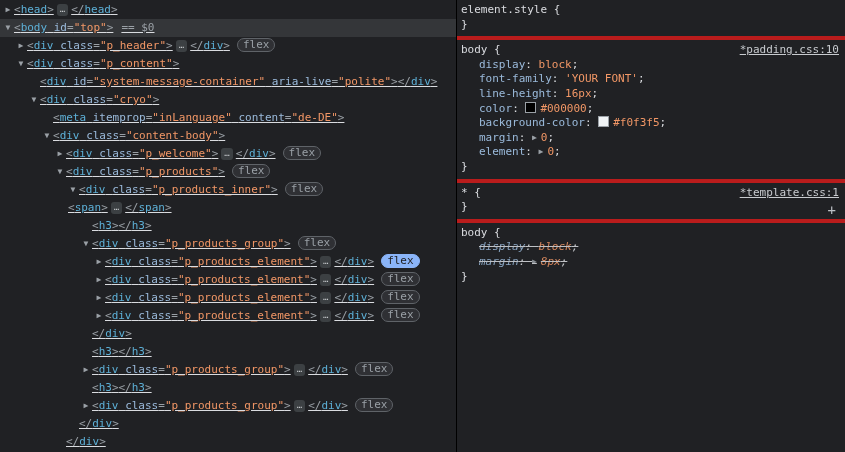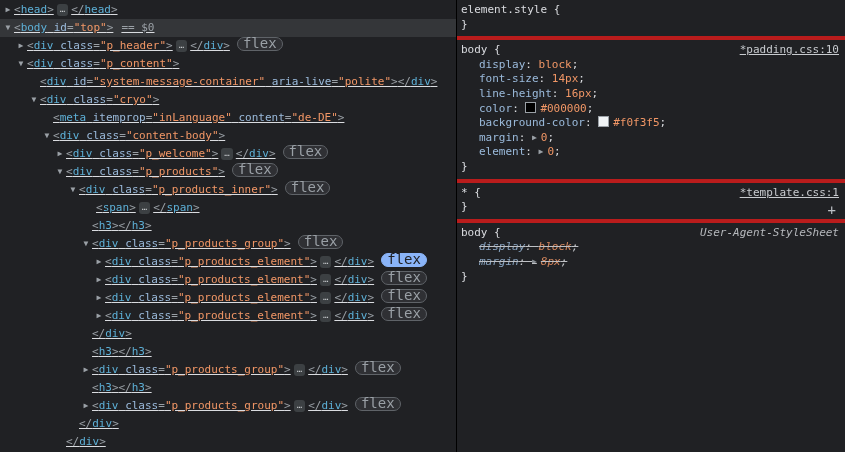--- a/index.html
+++ b/index.html
@@ -13,21 +13,21 @@
   .row{height:18px;line-height:17.3px;white-space:nowrap;text-decoration:underline;}
   .row.selected{background:#343639;}
   .arrow{display:inline-block;width:12px;font-size:8px;color:#9AA0A6;text-align:center;vertical-align:1px;}
   .punct{color:#9AA0A6;}
   .tag{color:#5DB0D7;}
   .attr{color:#9BBBDC;}
   .val{color:#F29766;}
   .suffix{color:#9AA0A6;margin-left:8px;}
   .ellipsis{display:inline-block;background:#3C4043;color:#C4C7CA;border-radius:3px;
             font-size:9px;line-height:9px;padding:1px 3px 2px;margin:0 3px;vertical-align:1px;cursor:pointer;}
-  .badge{display:inline-block;margin-left:7px;font-size:14px;line-height:11px;padding:0 5px 1px;
+  .badge{display:inline-block;margin-left:7px;font-size:11px;line-height:11px;padding:0 5px 1px;
          border-radius:7px;background:#2F3034;border:1px solid #5F6368;color:#9AA0A6;vertical-align:1px;cursor:pointer;}
   .badge.active{background:#8AB4F8;border-color:#8AB4F8;color:#202124;}
 
   
   .section{position:relative;border-bottom:4px solid #b91c1c;padding:3px 6px 4px 4px;line-height:14.6px;}
   .section:last-child{border-bottom:none;}
   .sel-line{display:flex;justify-content:space-between;}
   .selector{color:#DADCE0;}
   .brace{color:#DADCE0;}
   .source{color:#C8CBCF;text-decoration:underline;margin-left:8px;white-space:nowrap;cursor:pointer;}
@@ -53,21 +53,21 @@
       <div class="row selected" style="padding-left: 2px;"><span class="arrow">▼</span><span class="punct">&lt;</span><span class="tag">body</span><span class="punct">&nbsp;</span><span class="attr">id</span><span class="punct">=</span><span class="val">"top"</span><span class="punct">&gt;</span><span class="suffix">== $0</span></div>
       <div class="row" style="padding-left: 15px;"><span class="arrow">▶</span><span class="punct">&lt;</span><span class="tag">div</span><span class="punct">&nbsp;</span><span class="attr">class</span><span class="punct">=</span><span class="val">"p_header"</span><span class="punct">&gt;</span><span class="ellipsis">…</span><span class="punct">&lt;/</span><span class="tag">div</span><span class="punct">&gt;</span><span class="badge">flex</span></div>
       <div class="row" style="padding-left: 15px;"><span class="arrow">▼</span><span class="punct">&lt;</span><span class="tag">div</span><span class="punct">&nbsp;</span><span class="attr">class</span><span class="punct">=</span><span class="val">"p_content"</span><span class="punct">&gt;</span></div>
       <div class="row" style="padding-left: 28px;"><span class="arrow"></span><span class="punct">&lt;</span><span class="tag">div</span><span class="punct">&nbsp;</span><span class="attr">id</span><span class="punct">=</span><span class="val">"system-message-container"</span><span class="punct">&nbsp;</span><span class="attr">aria-live</span><span class="punct">=</span><span class="val">"polite"</span><span class="punct">&gt;</span><span class="punct">&lt;/</span><span class="tag">div</span><span class="punct">&gt;</span></div>
       <div class="row" style="padding-left: 28px;"><span class="arrow">▼</span><span class="punct">&lt;</span><span class="tag">div</span><span class="punct">&nbsp;</span><span class="attr">class</span><span class="punct">=</span><span class="val">"cryo"</span><span class="punct">&gt;</span></div>
       <div class="row" style="padding-left: 41px;"><span class="arrow"></span><span class="punct">&lt;</span><span class="tag">meta</span><span class="punct">&nbsp;</span><span class="attr">itemprop</span><span class="punct">=</span><span class="val">"inLanguage"</span><span class="punct">&nbsp;</span><span class="attr">content</span><span class="punct">=</span><span class="val">"de-DE"</span><span class="punct">&gt;</span></div>
       <div class="row" style="padding-left: 41px;"><span class="arrow">▼</span><span class="punct">&lt;</span><span class="tag">div</span><span class="punct">&nbsp;</span><span class="attr">class</span><span class="punct">=</span><span class="val">"content-body"</span><span class="punct">&gt;</span></div>
       <div class="row" style="padding-left: 54px;"><span class="arrow">▶</span><span class="punct">&lt;</span><span class="tag">div</span><span class="punct">&nbsp;</span><span class="attr">class</span><span class="punct">=</span><span class="val">"p_welcome"</span><span class="punct">&gt;</span><span class="ellipsis">…</span><span class="punct">&lt;/</span><span class="tag">div</span><span class="punct">&gt;</span><span class="badge">flex</span></div>
       <div class="row" style="padding-left: 54px;"><span class="arrow">▼</span><span class="punct">&lt;</span><span class="tag">div</span><span class="punct">&nbsp;</span><span class="attr">class</span><span class="punct">=</span><span class="val">"p_products"</span><span class="punct">&gt;</span><span class="badge">flex</span></div>
       <div class="row" style="padding-left: 67px;"><span class="arrow">▼</span><span class="punct">&lt;</span><span class="tag">div</span><span class="punct">&nbsp;</span><span class="attr">class</span><span class="punct">=</span><span class="val">"p_products_inner"</span><span class="punct">&gt;</span><span class="badge">flex</span></div>
-      <div class="row" style="padding-left: 84px;"><span class="arrow"></span><span class="punct">&lt;</span><span class="tag">span</span><span class="punct">&gt;</span><span class="ellipsis">…</span><span class="punct">&lt;/</span><span class="tag">span</span><span class="punct">&gt;</span></div>
+      <div class="row" style="padding-left: 56px;"><span class="arrow"></span><span class="punct">&lt;</span><span class="tag">span</span><span class="punct">&gt;</span><span class="ellipsis">…</span><span class="punct">&lt;/</span><span class="tag">span</span><span class="punct">&gt;</span></div>
       <div class="row" style="padding-left: 80px;"><span class="arrow"></span><span class="punct">&lt;</span><span class="tag">h3</span><span class="punct">&gt;</span><span class="punct">&lt;/</span><span class="tag">h3</span><span class="punct">&gt;</span></div>
       <div class="row" style="padding-left: 80px;"><span class="arrow">▼</span><span class="punct">&lt;</span><span class="tag">div</span><span class="punct">&nbsp;</span><span class="attr">class</span><span class="punct">=</span><span class="val">"p_products_group"</span><span class="punct">&gt;</span><span class="badge">flex</span></div>
       <div class="row" style="padding-left: 93px;"><span class="arrow">▶</span><span class="punct">&lt;</span><span class="tag">div</span><span class="punct">&nbsp;</span><span class="attr">class</span><span class="punct">=</span><span class="val">"p_products_element"</span><span class="punct">&gt;</span><span class="ellipsis">…</span><span class="punct">&lt;/</span><span class="tag">div</span><span class="punct">&gt;</span><span class="badge active">flex</span></div>
       <div class="row" style="padding-left: 93px;"><span class="arrow">▶</span><span class="punct">&lt;</span><span class="tag">div</span><span class="punct">&nbsp;</span><span class="attr">class</span><span class="punct">=</span><span class="val">"p_products_element"</span><span class="punct">&gt;</span><span class="ellipsis">…</span><span class="punct">&lt;/</span><span class="tag">div</span><span class="punct">&gt;</span><span class="badge">flex</span></div>
       <div class="row" style="padding-left: 93px;"><span class="arrow">▶</span><span class="punct">&lt;</span><span class="tag">div</span><span class="punct">&nbsp;</span><span class="attr">class</span><span class="punct">=</span><span class="val">"p_products_element"</span><span class="punct">&gt;</span><span class="ellipsis">…</span><span class="punct">&lt;/</span><span class="tag">div</span><span class="punct">&gt;</span><span class="badge">flex</span></div>
       <div class="row" style="padding-left: 93px;"><span class="arrow">▶</span><span class="punct">&lt;</span><span class="tag">div</span><span class="punct">&nbsp;</span><span class="attr">class</span><span class="punct">=</span><span class="val">"p_products_element"</span><span class="punct">&gt;</span><span class="ellipsis">…</span><span class="punct">&lt;/</span><span class="tag">div</span><span class="punct">&gt;</span><span class="badge">flex</span></div>
       <div class="row" style="padding-left: 80px;"><span class="arrow"></span><span class="punct">&lt;/</span><span class="tag">div</span><span class="punct">&gt;</span></div>
       <div class="row" style="padding-left: 80px;"><span class="arrow"></span><span class="punct">&lt;</span><span class="tag">h3</span><span class="punct">&gt;</span><span class="punct">&lt;/</span><span class="tag">h3</span><span class="punct">&gt;</span></div>
       <div class="row" style="padding-left: 80px;"><span class="arrow">▶</span><span class="punct">&lt;</span><span class="tag">div</span><span class="punct">&nbsp;</span><span class="attr">class</span><span class="punct">=</span><span class="val">"p_products_group"</span><span class="punct">&gt;</span><span class="ellipsis">…</span><span class="punct">&lt;/</span><span class="tag">div</span><span class="punct">&gt;</span><span class="badge">flex</span></div>
       <div class="row" style="padding-left: 80px;"><span class="arrow"></span><span class="punct">&lt;</span><span class="tag">h3</span><span class="punct">&gt;</span><span class="punct">&lt;/</span><span class="tag">h3</span><span class="punct">&gt;</span></div>
@@ -81,39 +81,38 @@
           <span><span class="selector">element.style</span><span class="brace"> {</span></span>
         </div>
         <div class="close-brace">}</div>
       </div>
       <div class="section">
         <div class="sel-line">
           <span><span class="selector">body</span><span class="brace"> {</span></span>
           <span class="source">*padding.css:10</span>
         </div>
         <div class="prop"><span class="pname">display</span><span class="brace">: </span><span class="pval">block</span><span class="brace">;</span></div>
-        <div class="prop"><span class="pname">font-size</span><span class="brace">: </span><span class="pval">14px</span><span class="brace">;</span></div>
+        <div class="prop"><span class="pname">font-family</span><span class="brace">: </span><span class="pval">'YOUR FONT'</span><span class="brace">;</span></div>
         <div class="prop"><span class="pname">line-height</span><span class="brace">: </span><span class="pval">16px</span><span class="brace">;</span></div>
         <div class="prop"><span class="pname">color</span><span class="brace">: </span><span class="swatch" style="background: rgb(0, 0, 0);"></span><span class="pval">#000000</span><span class="brace">;</span></div>
         <div class="prop"><span class="pname">background-color</span><span class="brace">: </span><span class="swatch" style="background: rgb(240, 243, 245);"></span><span class="pval">#f0f3f5</span><span class="brace">;</span></div>
         <div class="prop"><span class="pname">margin</span><span class="brace">: </span><span class="pexp">▶</span><span class="pval">0</span><span class="brace">;</span></div>
         <div class="prop"><span class="pname">element</span><span class="brace">: </span><span class="pexp">▶</span><span class="pval">0</span><span class="brace">;</span></div>
         <div class="close-brace">}</div>
       </div>
       <div class="section">
         <div class="sel-line">
           <span><span class="selector">*</span><span class="brace"> {</span></span>
           <span class="source">*template.css:1</span>
         </div>
         <div class="close-brace">}</div>
         <span class="plus">+</span>
       </div>
       <div class="section">
         <div class="sel-line">
           <span><span class="selector">body</span><span class="brace"> {</span></span>
-          <span class="source ua">User-Agent-StyleSheet</span>
         </div>
         <div class="prop overridden"><span class="pname">display</span><span class="brace">: </span><span class="pval">block</span><span class="brace">;</span></div>
         <div class="prop overridden"><span class="pname">margin</span><span class="brace">: </span><span class="pexp">▶</span><span class="pval">8px</span><span class="brace">;</span></div>
         <div class="close-brace">}</div>
       </div>
     </div>
 </div>
 
 </body></html>

